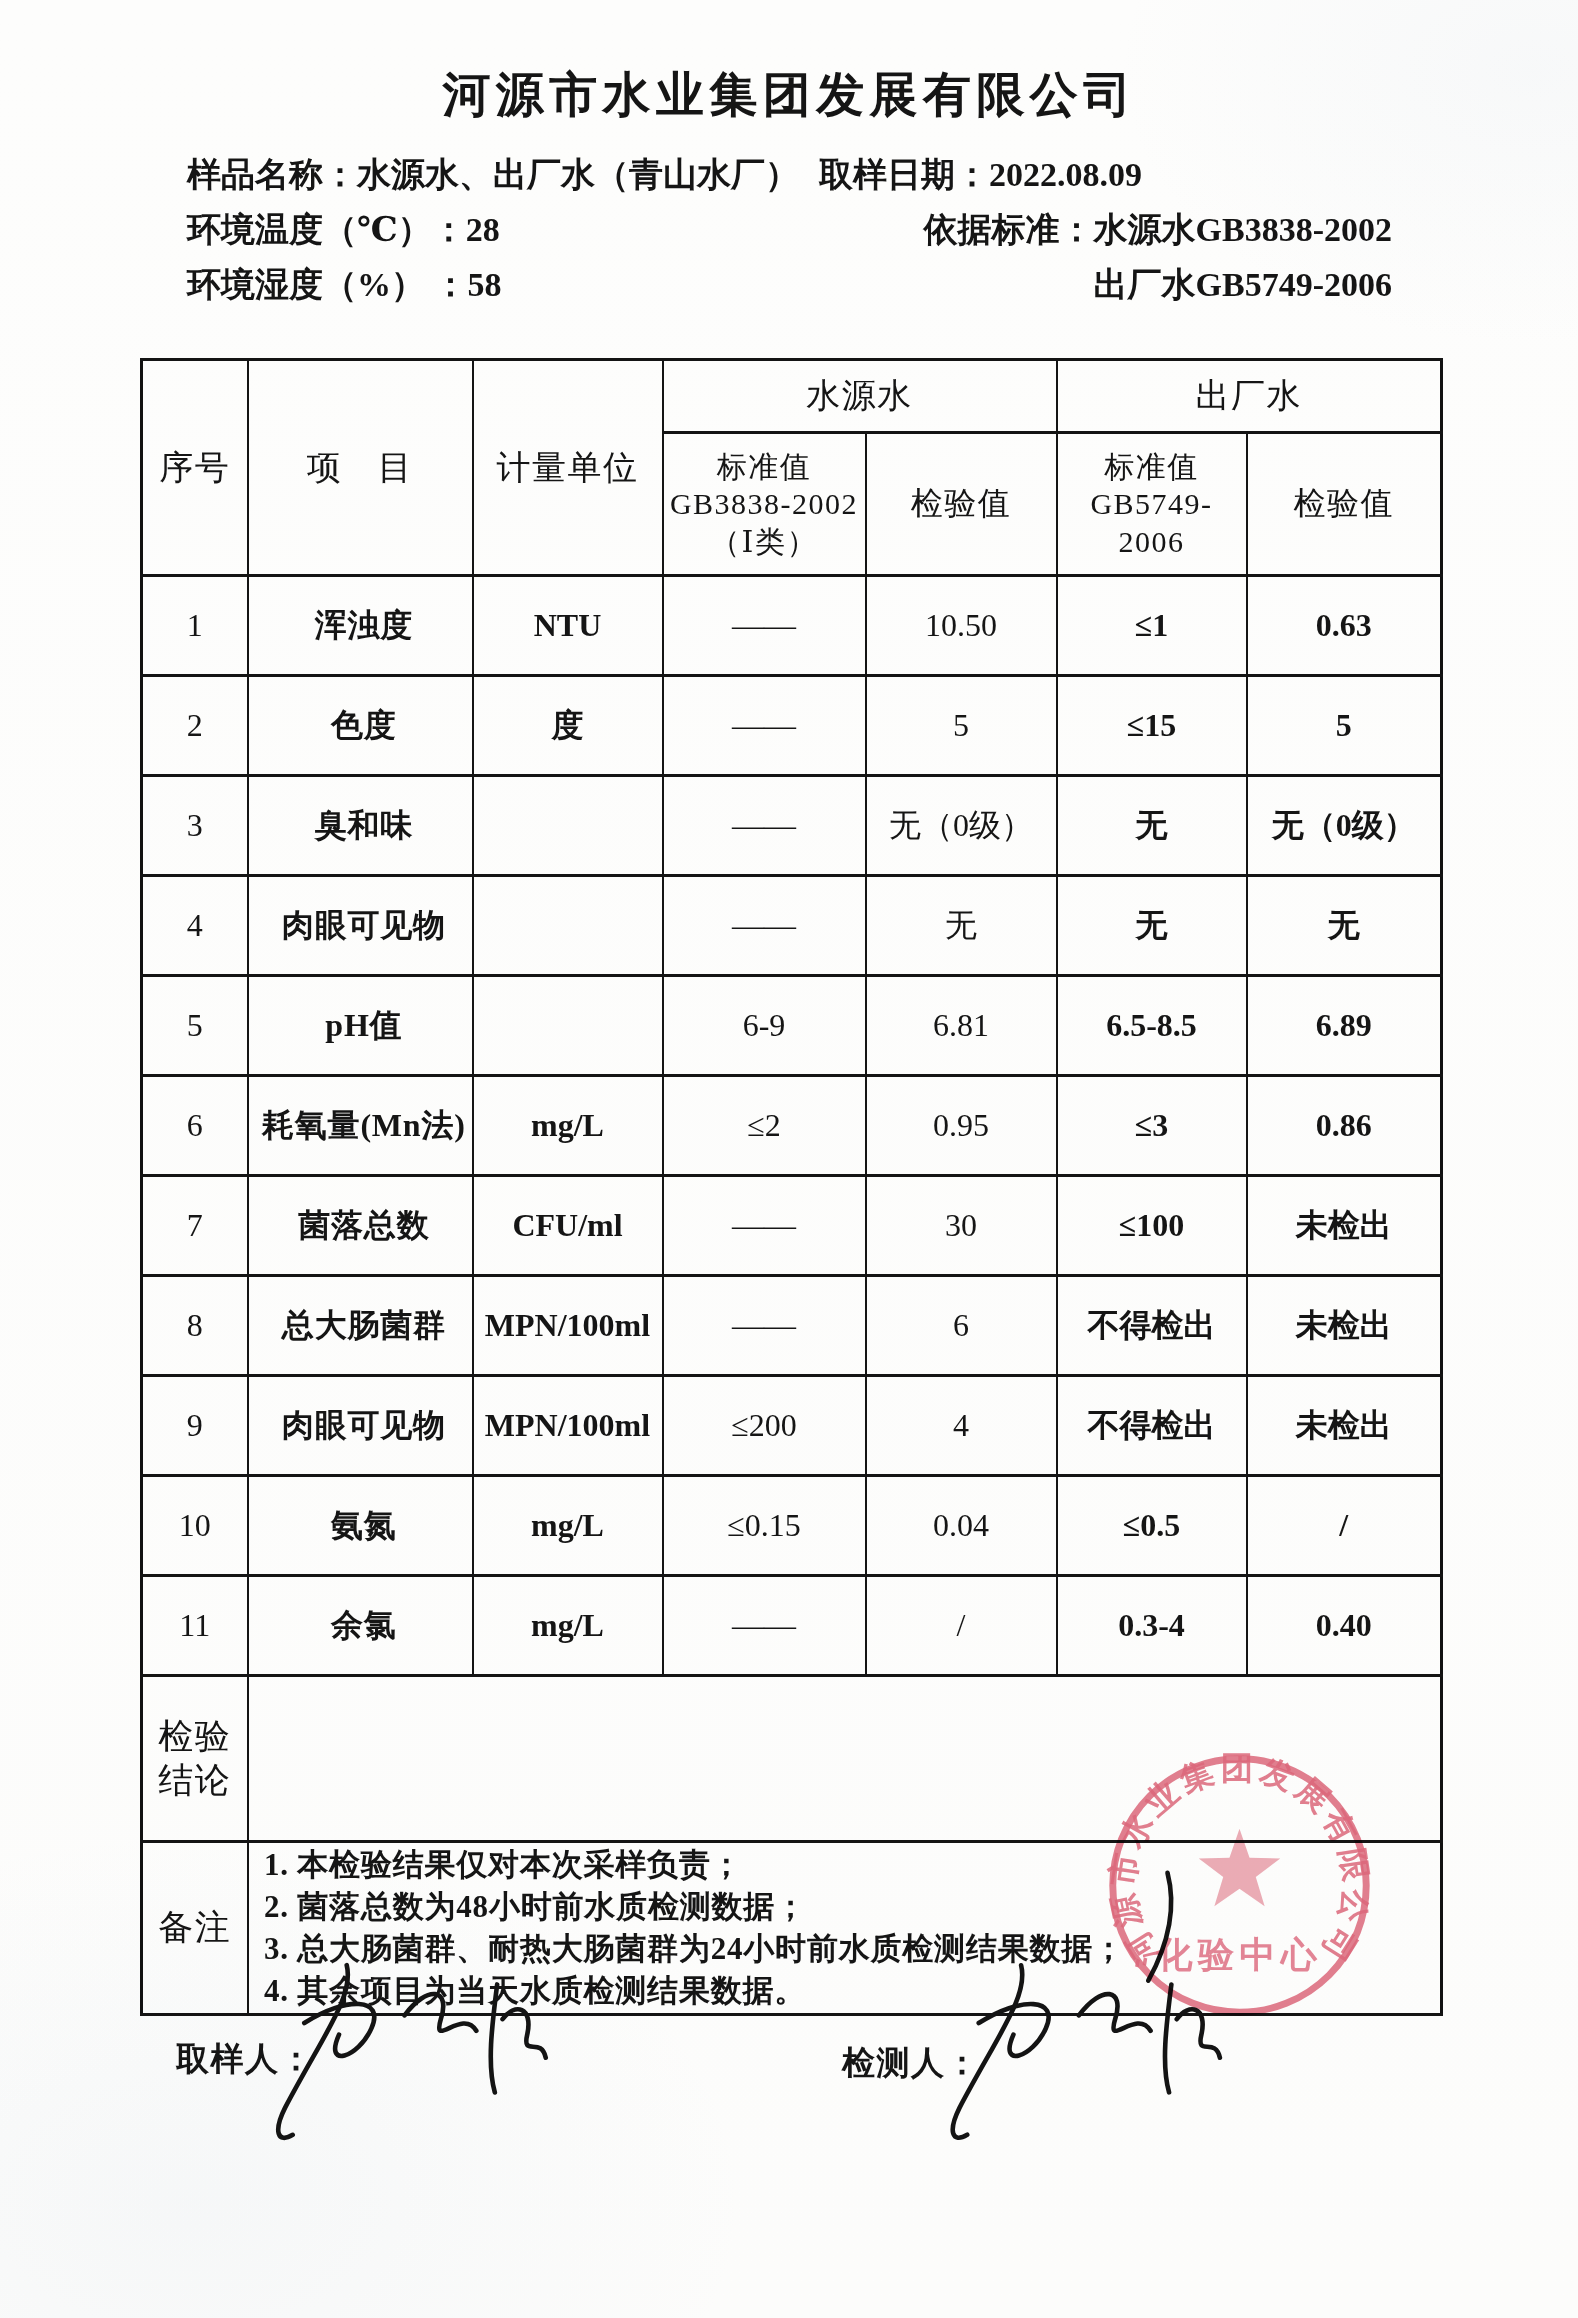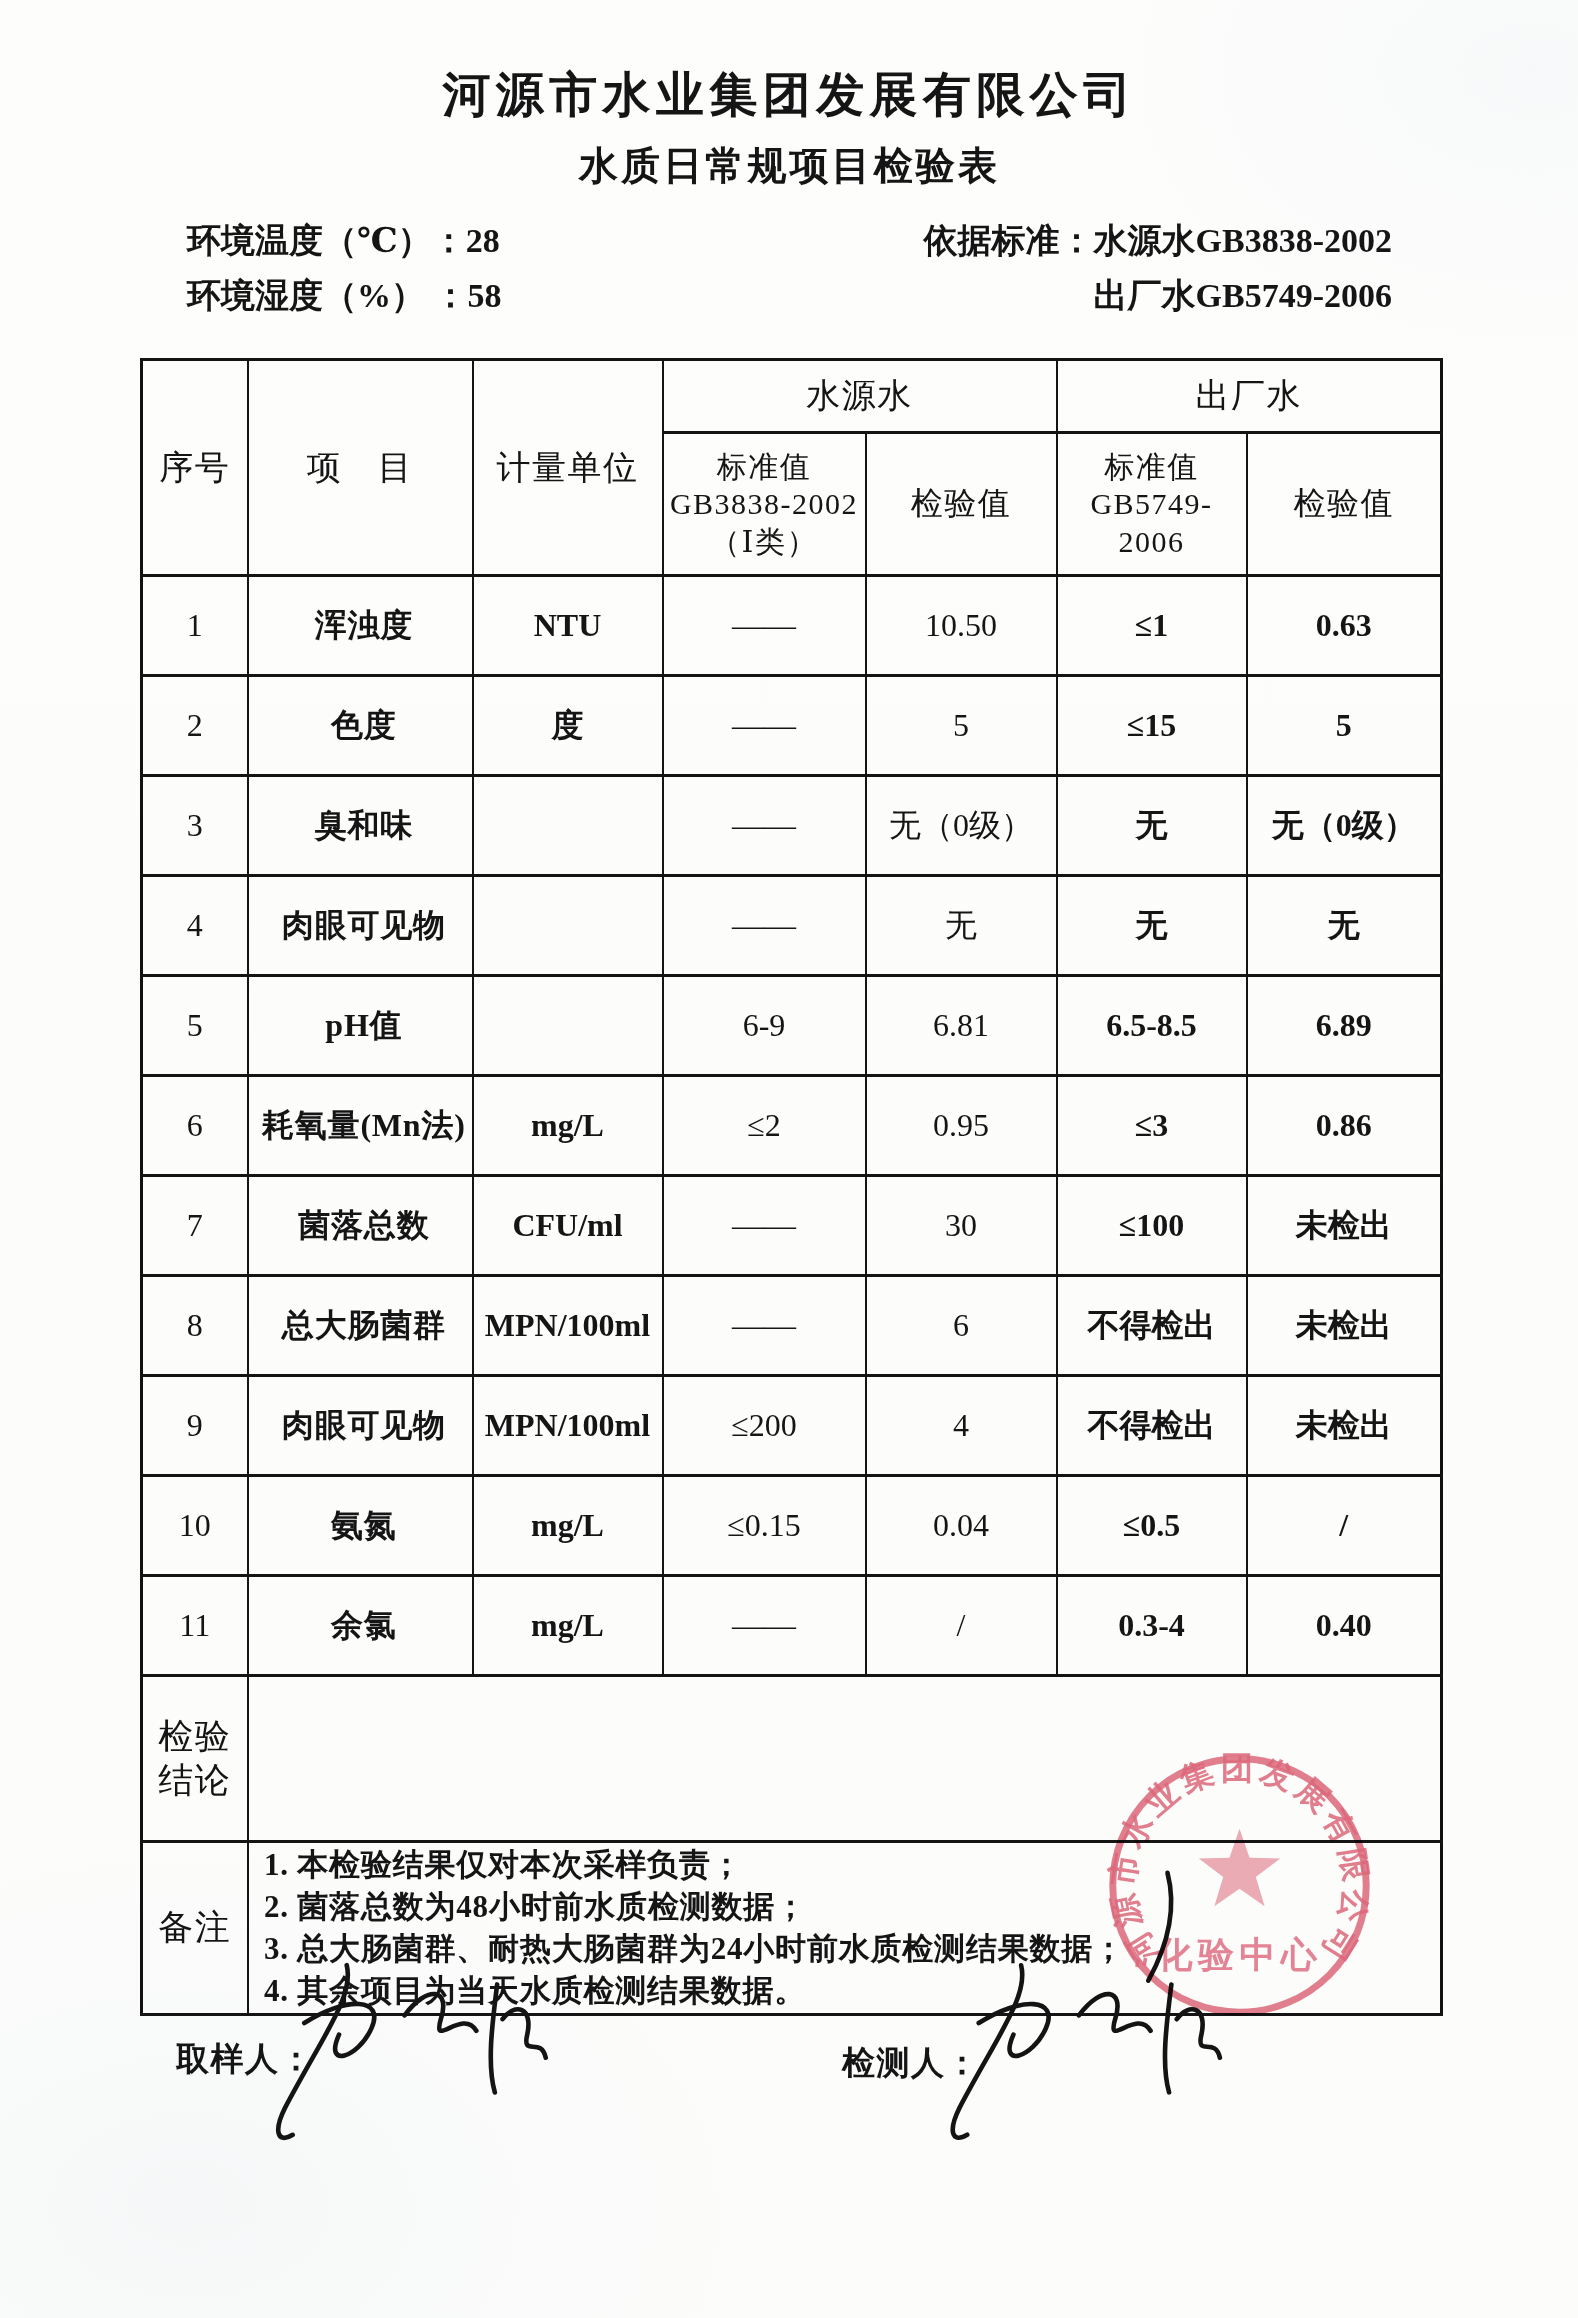--- a/index.html
+++ b/index.html
@@ -100,23 +100,29 @@
     mix-blend-mode:multiply;
     opacity:0.88;
   }
 </style>
 </head>
 <body>
 
 <div class="page">
 
   <h1 class="company-title">河源市水业集团发展有限公司</h1>
-  <h2 class="form-title">水质日常规项目检验表</h2>
 
   <div class="info">
+    <div class="info-line">
+      <span>样品名称：</span>
+        <span>水源水、出厂水（青山水厂）</span>
+        <span class="gap"></span>
+        <span>取样日期：</span>
+        <span>2022.08.09</span>
+    </div>
     <div class="info-line">
       <span>环境温度（℃）：</span>
         <span>28</span>
       <span class="push-right"><span>依据标准：</span><span>水源水GB3838-2002</span></span>
     </div>
     <div class="info-line">
       <span>环境湿度（%） ：</span>
         <span>58</span>
       <span class="push-right">出厂水GB5749-2006</span>
     </div>

